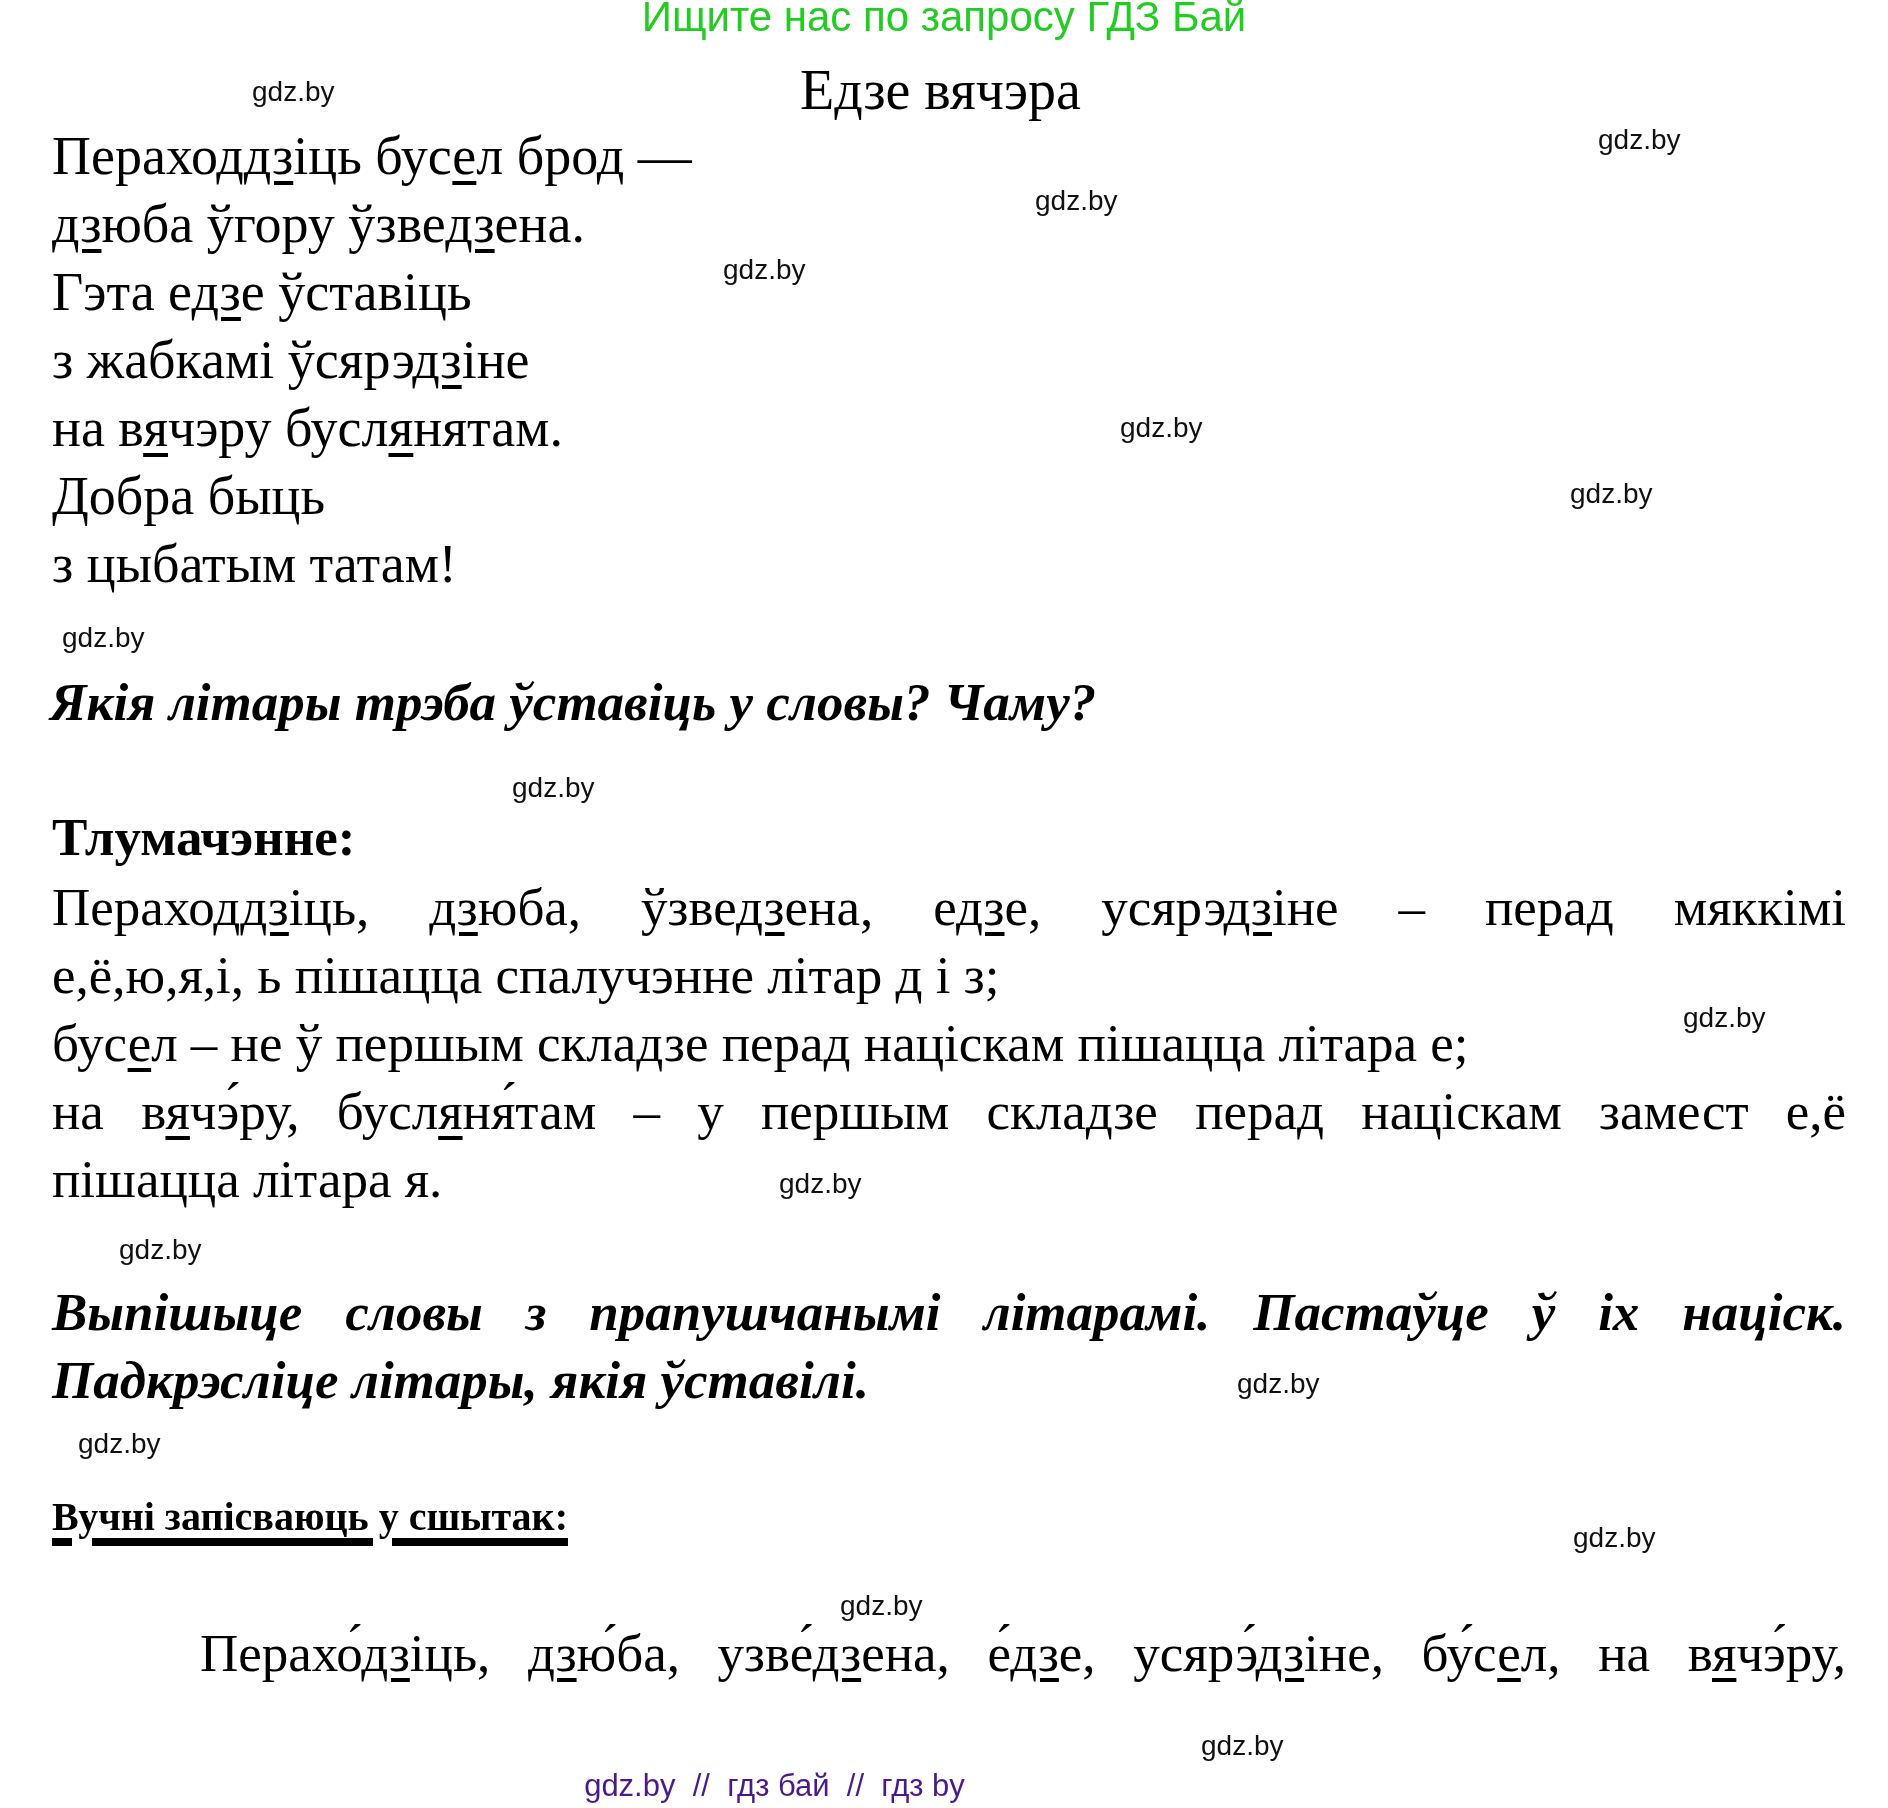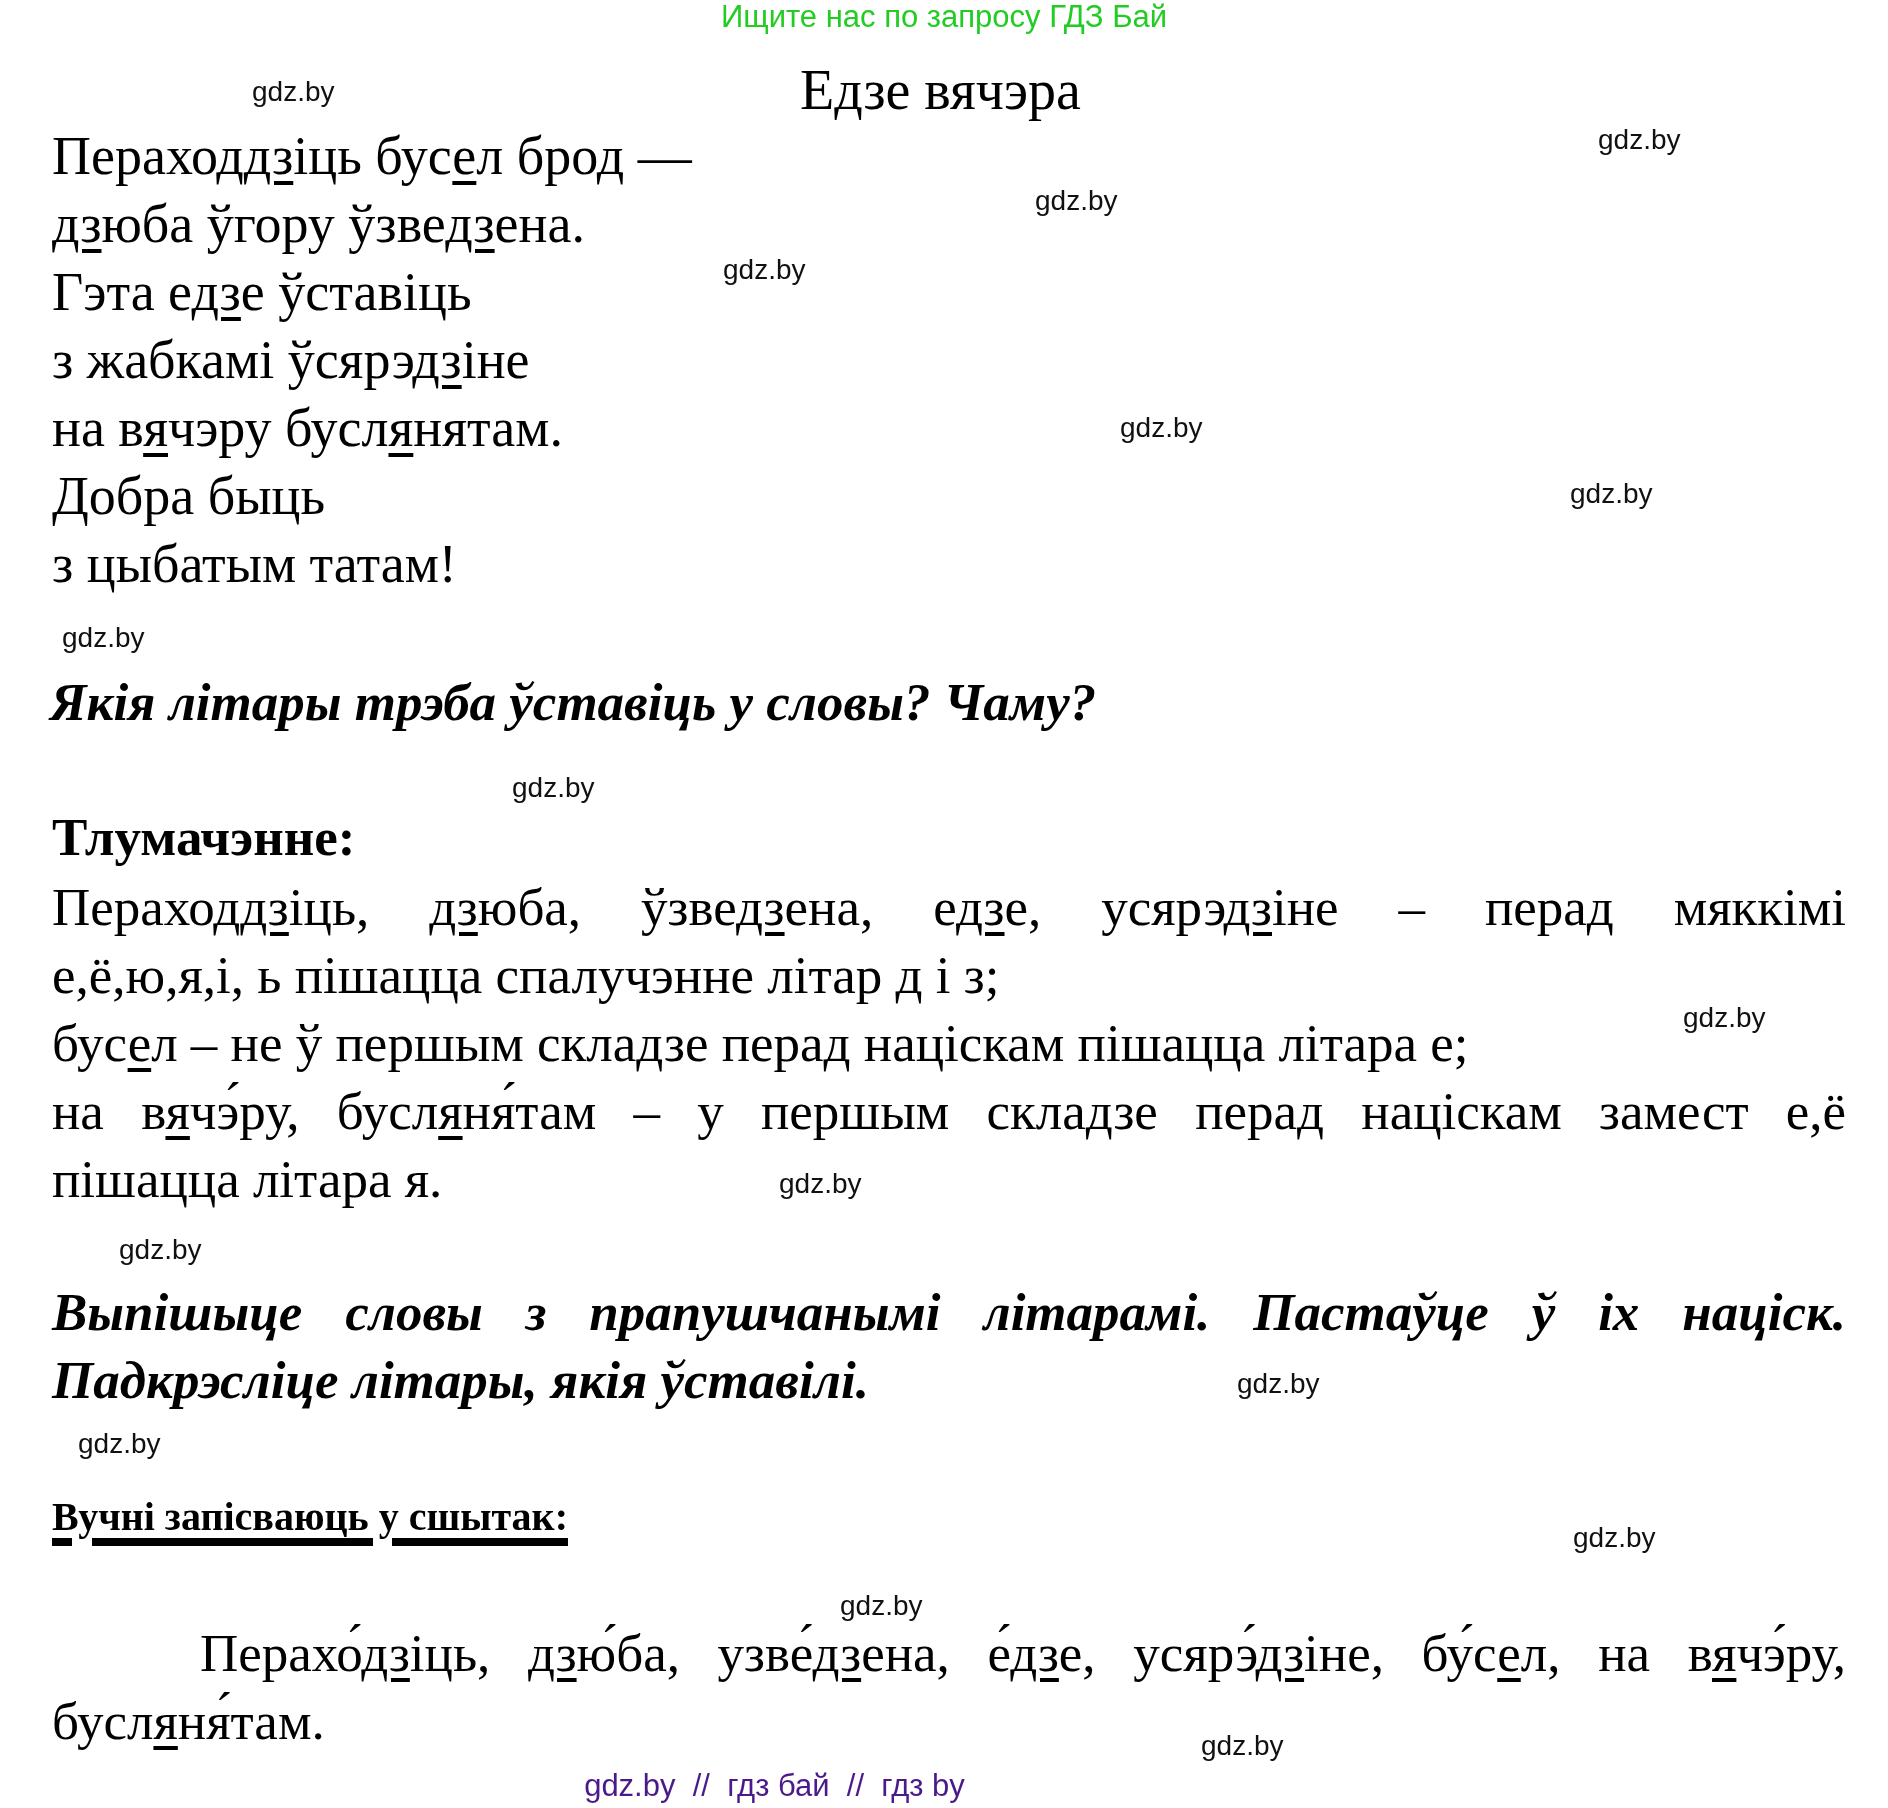--- a/index.html
+++ b/index.html
@@ -1,20 +1,20 @@
 <!DOCTYPE html>
 <html><head>
 <meta charset="utf-8">
 <style>
   html, body { margin: 0; padding: 0; background: #ffffff; }
   body { width: 1888px; height: 1808px; position: relative; overflow: hidden; }
   .abs { position: absolute; white-space: nowrap; }
   .serif { font-family: "Liberation Serif", "DejaVu Serif", serif; color: #000; }
   .sans  { font-family: "Liberation Sans", "DejaVu Sans", sans-serif; }
-  .top-banner { top: 0; left: 0; width: 1888px; text-align: center; font-size: 31px; line-height: 34px; }
+  .top-banner { top: 0; left: 0; width: 1888px; text-align: center; font-size: 42px; line-height: 34px; }
   .watermark { font-size: 28px; color: #111; }
   .title { font-size: 56px; line-height: 60px; }
   .poem-line { font-size: 54px; line-height: 60px; left: 52px; text-align: right; }
   .question { font-size: 53px; line-height: 60px; font-weight: bold; font-style: italic; left: 50px; }
   .heading { font-size: 53px; line-height: 60px; font-weight: bold; left: 52px; }
   .para { position: absolute; left: 52px; width: 1794px; font-size: 53px; line-height: 68px; text-align: justify; }
   .para .line { display: block; text-align: justify; text-align-last: justify; white-space: nowrap; }
   .para .line.last { text-align-last: left; }
   .task { position: absolute; left: 52px; width: 1794px; font-size: 53px; line-height: 68px; font-weight: bold; font-style: italic; }
   .task .line { display: block; text-align: justify; text-align-last: justify; white-space: nowrap; }
@@ -128,18 +128,15 @@
   <span class="line first">
     <span>Перахо́</span><u class="ins">дз</u><span>іць,</span>
     <u class="ins">дз</u><span>ю́ба,</span>
     <span>узве́</span><u class="ins">дз</u><span>ена,</span>
     <span>е́</span><u class="ins">дз</u><span>е,</span>
     <span>усярэ́</span><u class="ins">дз</u><span>іне,</span>
     <span>бу́с</span><u class="ins">е</u><span>л,</span>
     <span>на</span>
     <span>в</span><u class="ins">я</u><span>чэ́ру,</span>
   </span>
-  <span class="line">
-    <span>бусл</span><u class="ins">я</u><span>ня́там.</span>
-  </span>
 </div>
 
 <div class="abs sans footer" style="color:#4b1a8a; white-space:pre;">gdz.by  //  гдз бай  //  гдз by</div>
 
 </body></html>

